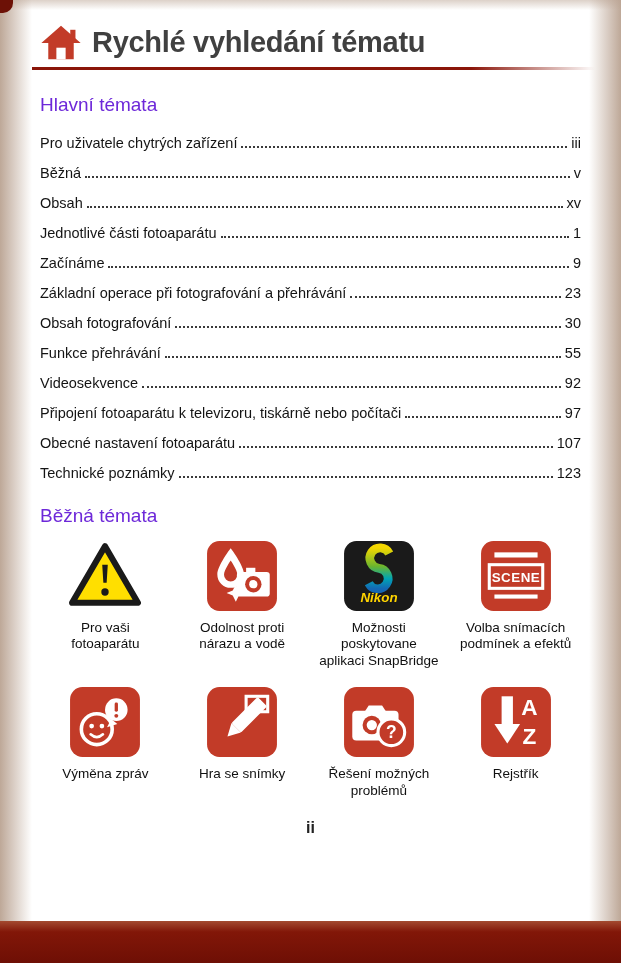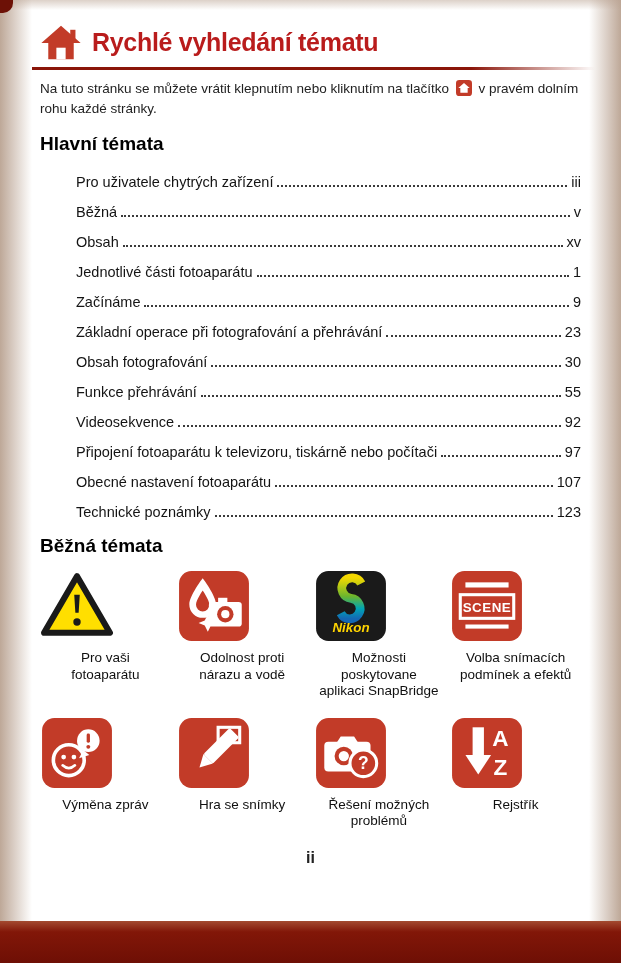--- a/index.html
+++ b/index.html
@@ -14,37 +14,37 @@
   .edge-top{position:absolute;top:0;left:0;right:0;height:10px;
     background:linear-gradient(to bottom,rgba(186,163,146,.5),rgba(255,255,255,0));z-index:1;}
   .corner-tl{position:absolute;top:0;left:0;width:13px;height:13px;background:#6d1106;
     border-radius:0 0 10px 0;z-index:2;}
   .footer-bar{position:absolute;bottom:0;left:0;width:100%;height:42px;z-index:2;
     background:linear-gradient(180deg,#a34a30 0%,#821708 26%,#6e0f05 100%);}
   .content{position:relative;z-index:3;padding:24px 40px 0 40px;}
 
   .header{display:flex;align-items:center;gap:10px;}
   .home-icon svg{width:42px;height:37px;display:block;}
-  .page-title{font-size:25px;font-weight:bold;color:#b91c1c;letter-spacing:-.3px;}
+  .page-title{font-size:29px;font-weight:bold;color:#404040;letter-spacing:-.3px;}
   .title-rule{height:3px;margin:6px -14px 9px -8px;
     background:linear-gradient(to right,#8a1509 78%,rgba(138,21,9,0));}
 
   .intro{font-size:13.5px;line-height:1.45;color:#222;}
   .inline-home{display:inline-block;width:16px;height:16px;vertical-align:-3px;margin:0 3px;cursor:pointer;}
   .inline-home svg{width:16px;height:16px;display:block;}
 
-  .section-heading{font-size:19px;font-weight:bold;color:#000000;margin:15px 0 5px;}
+  .section-heading{font-size:19px;font-weight:normal;color:#6d28d9;margin:24px 0 5px;}
 
   .toc-row{display:flex;align-items:flex-end;height:30px;font-size:14.5px;color:#141414;cursor:pointer;}
-  .toc-label{white-space:nowrap;margin-left:36px;}
+  .toc-label{white-space:nowrap;}
   .toc-dots{flex:1;border-bottom:2px dotted #3a3a3a;margin:0 4px 3px 4px;}
   .toc-page{white-space:nowrap;}
 
   .topics-grid{display:grid;grid-template-columns:repeat(4,1fr);column-gap:6px;row-gap:16px;margin-top:12px;}
-  .topic-cell{display:flex;flex-direction:column;cursor:pointer;}
+  .topic-cell{display:flex;flex-direction:column;align-items:center;cursor:pointer;}
   .topic-icon{width:74px;height:74px;}
   .topic-icon svg{width:74px;height:74px;display:block;}
   .topic-caption{margin-top:7px;font-size:13.5px;line-height:1.22;text-align:center;color:#101010;white-space:pre-line;}
 
   .page-number{text-align:center;font-weight:bold;font-size:16px;margin-top:20px;color:#222;}
 </style>
 </head>
 <body>
 
 <div class="edge-left"></div>
@@ -60,30 +60,20 @@
       <svg viewBox="0 0 72 64">
         <rect x="52" y="10" width="9" height="16" fill="#c23b28"></rect>
         <path d="M36 3 L70 33 H58 V61 H14 V33 H2 Z" fill="#c23b28"></path>
         <rect x="28" y="41" width="16" height="20" fill="#ffffff"></rect>
       </svg>
     </span>
     <span class="page-title">Rychlé vyhledání tématu</span>
   </div>
   <div class="title-rule"></div>
 
-  <div class="intro">
-    <span>Na tuto stránku se můžete vrátit klepnutím nebo kliknutím na tlačítko</span>
-    <span class="inline-home">
-      <svg viewBox="0 0 24 24">
-        <rect width="24" height="24" rx="5" fill="#c23b28"></rect>
-        <path d="M12 4.5 L20.5 12 H17.5 V19 H6.5 V12 H3.5 Z" fill="#ffffff"></path>
-      </svg>
-    </span>
-    <span>v pravém dolním rohu každé stránky.</span>
-  </div>
 
   <div class="section-heading">Hlavní témata</div>
 
   <div class="toc">
     <div class="toc-row">
       <span class="toc-label">Pro uživatele chytrých zařízení</span>
       <span class="toc-dots"></span>
       <span class="toc-page">iii</span>
     </div>
     <div class="toc-row">

